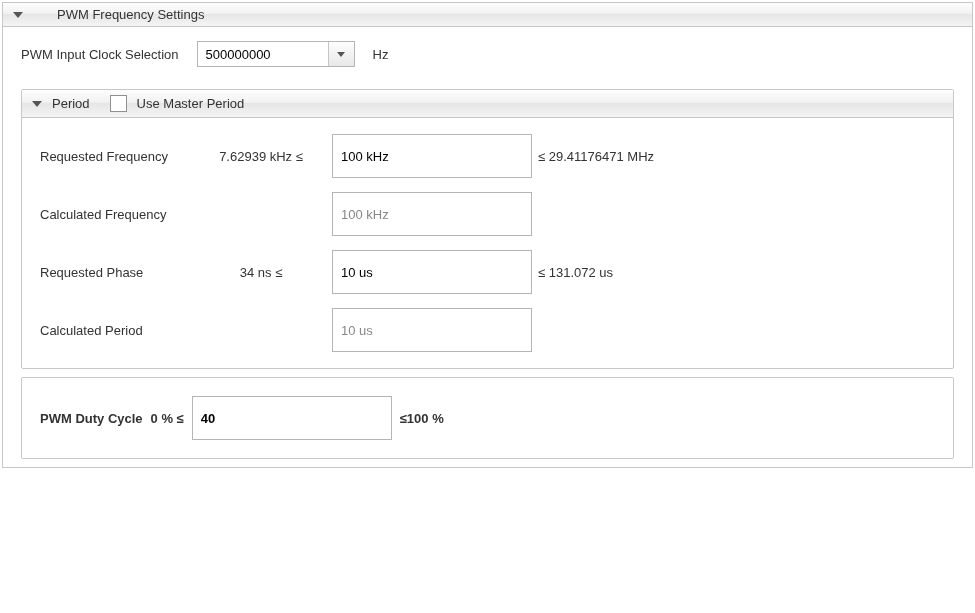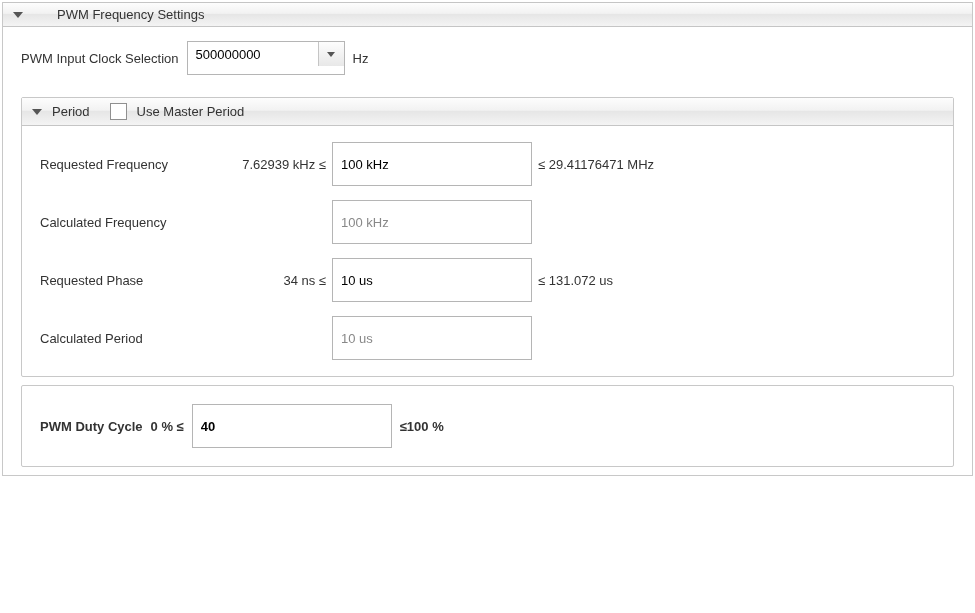--- a/index.html
+++ b/index.html
@@ -43,26 +43,26 @@
       border-top: 6px solid #555;
       margin-right: 2px;
     }
     .section-header .title { font-weight: 400; }
     .section-body {
       padding: 14px 18px;
     }
     .row {
       display: flex;
       align-items: center;
-      gap: 8px;
+      gap: 18px;
     }
     .dropdown {
       display: inline-flex;
       border: 1px solid #b5b5b5;
-      height: 34px;
+      height: 26px;
     }
     .dropdown input {
       border: none;
       outline: none;
       padding: 2px 8px;
       font: inherit;
       width: 130px;
       height: 24px;
     }
     .dropdown .arrow {
@@ -102,21 +102,21 @@
     }
     .form-grid {
       padding: 16px 18px;
       display: grid;
       grid-template-columns: 150px 130px 200px auto;
       row-gap: 14px;
       column-gap: 6px;
       align-items: center;
     }
     .form-grid .lbl { color: #333; }
-    .form-grid .min { text-align: right; white-space: nowrap; }
+    .form-grid .min { text-align: center; white-space: nowrap; }
     .form-grid .max { white-space: nowrap; }
     input.text {
       border: 1px solid #b5b5b5;
       padding: 4px 8px;
       font: inherit;
       height: 44px;
       width: 200px;
       outline: none;
     }
     input.text.readonly {

